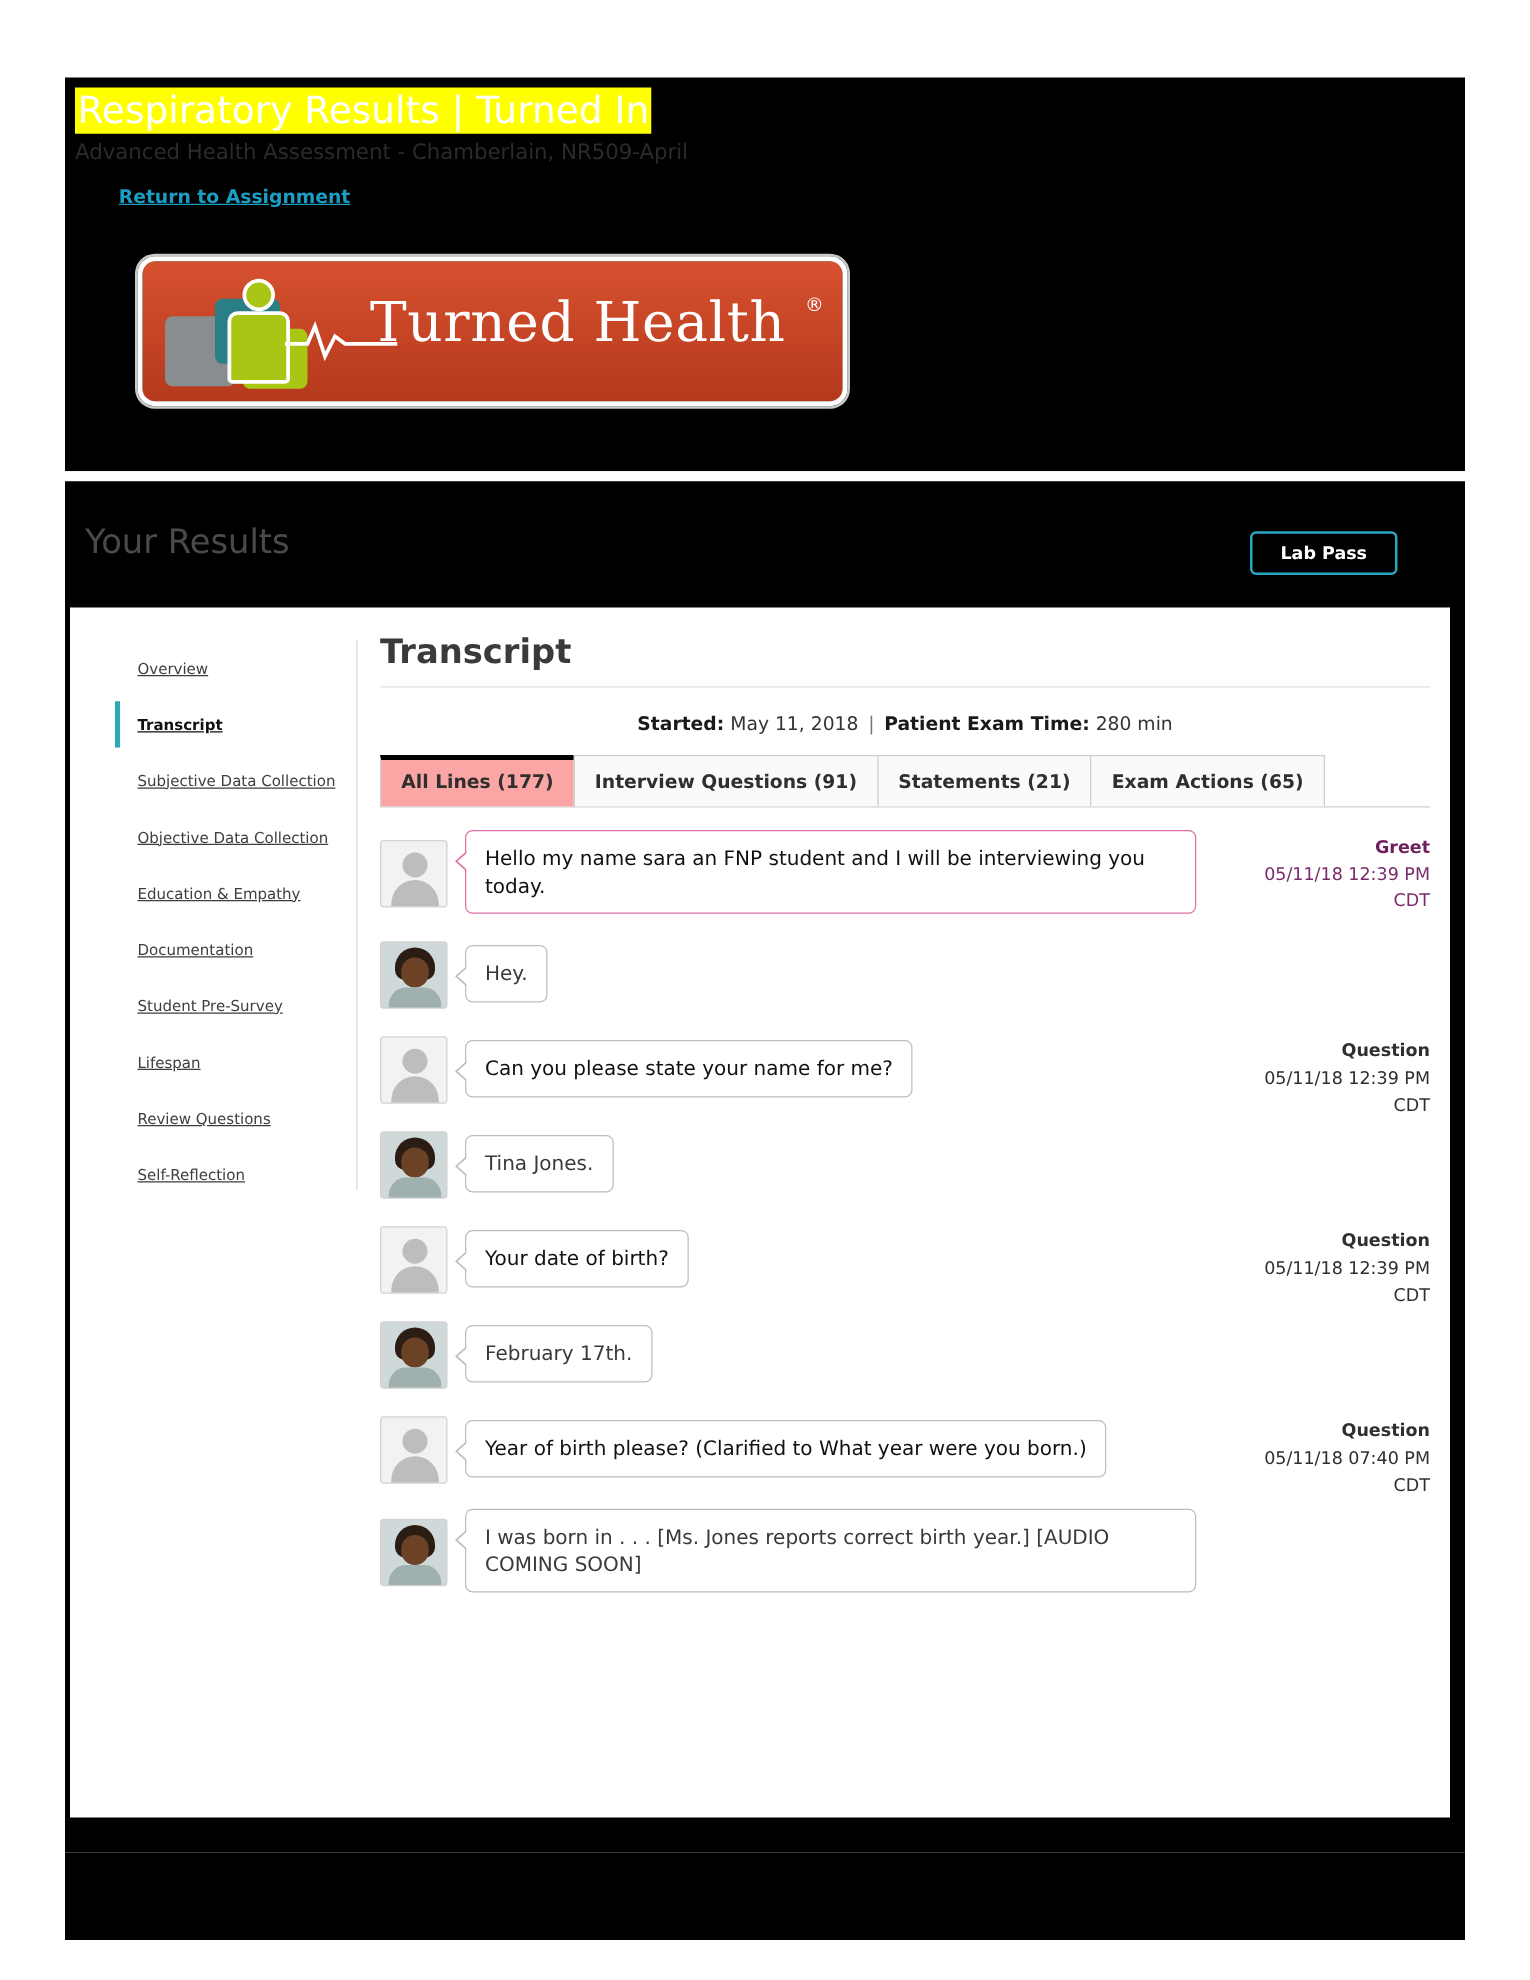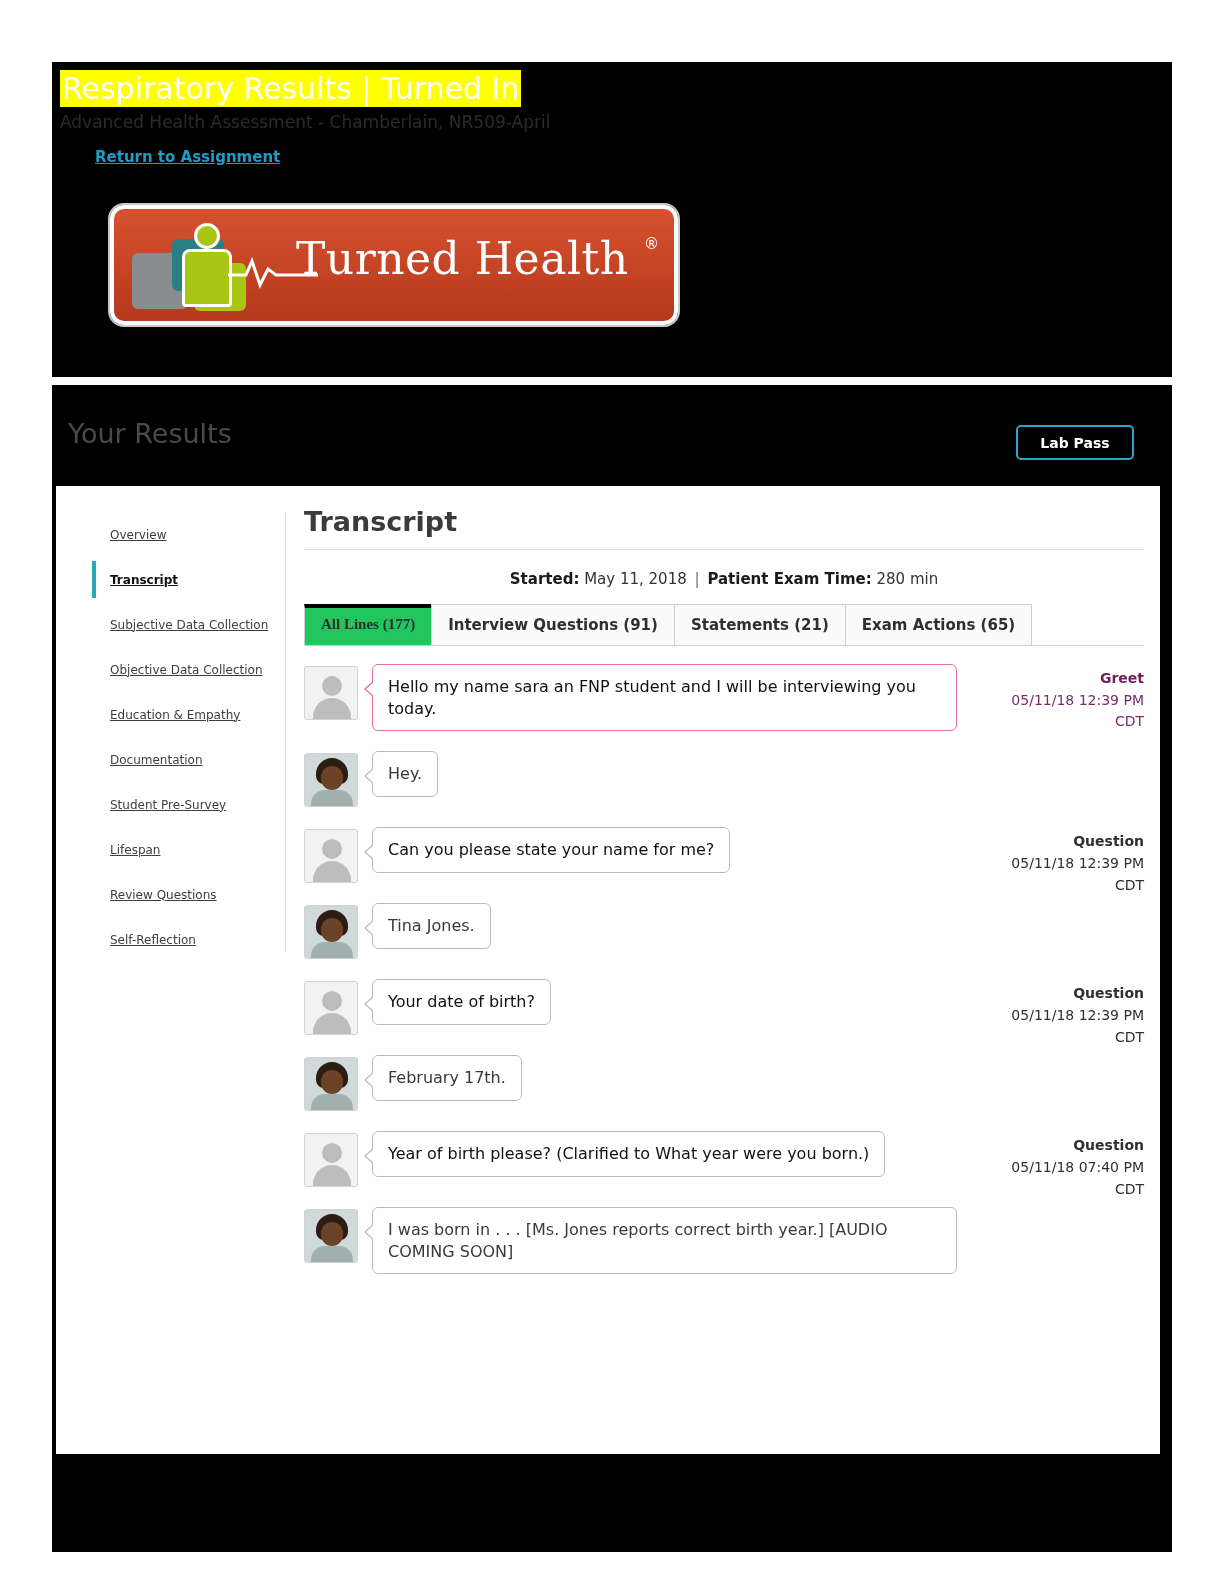--- a/index.html
+++ b/index.html
@@ -137,21 +137,21 @@
   }
   #results-title {
     position: absolute;
     left: 68px; top: 418px;
     font-size: 27px;
     color: #4a4a4a;
     white-space: nowrap;
   }
   #lab-pass-btn {
     position: absolute;
-    right: 90px; top: 425px;
+    right: 106px; top: 425px;
     width: 118px; height: 35px;
     border: 2px solid #2ba7c4;
     border-radius: 5px;
     background: #000000;
     color: #ffffff;
     font-size: 14px;
     font-weight: bold;
     display: flex;
     align-items: center;
     justify-content: center;
@@ -234,31 +234,30 @@
     background: #fafafa;
     padding: 11px 16px;
     font-size: 15px;
     font-weight: bold;
     color: #2f2f2f;
     cursor: pointer;
     margin-right: -1px;
     white-space: nowrap;
   }
   .tab.active {
-    background: #22c55e;
+    background: #fca5a5;
     border-top: 4px solid #000000;
     padding-top: 8px;
-    font-family: Liberation Serif, serif;
   }
 
   
   .chat-row {
     position: relative;
     display: flex;
-    align-items: flex-start;
+    align-items: center;
     margin-bottom: 20px;
   }
   .avatar {
     width: 54px; height: 54px;
     border: 1px solid #d2d2d2;
     background: #ffffff;
     border-radius: 3px;
     flex: 0 0 54px;
     margin-top: 2px;
     overflow: hidden;

